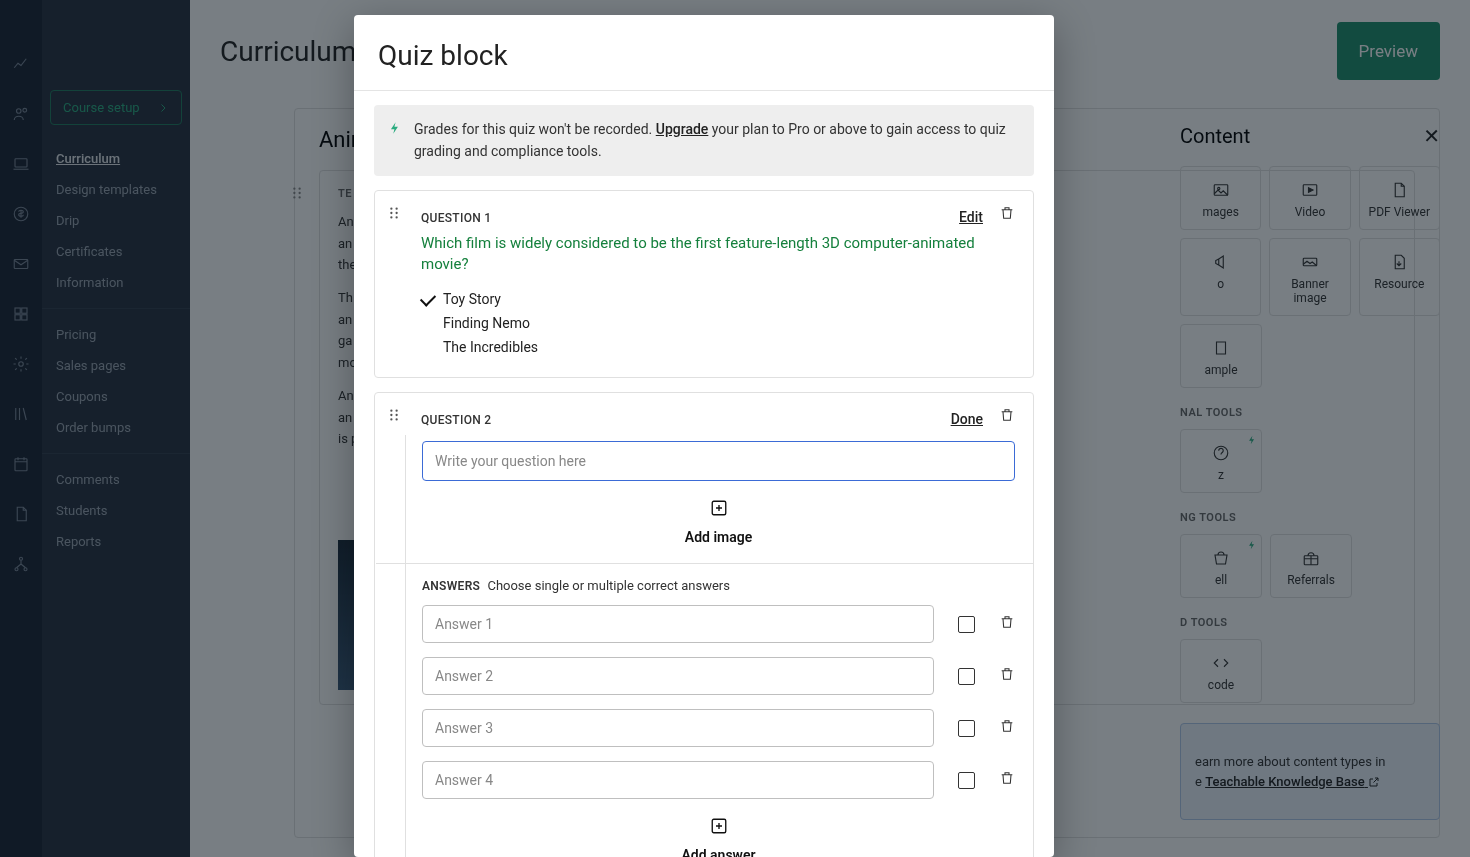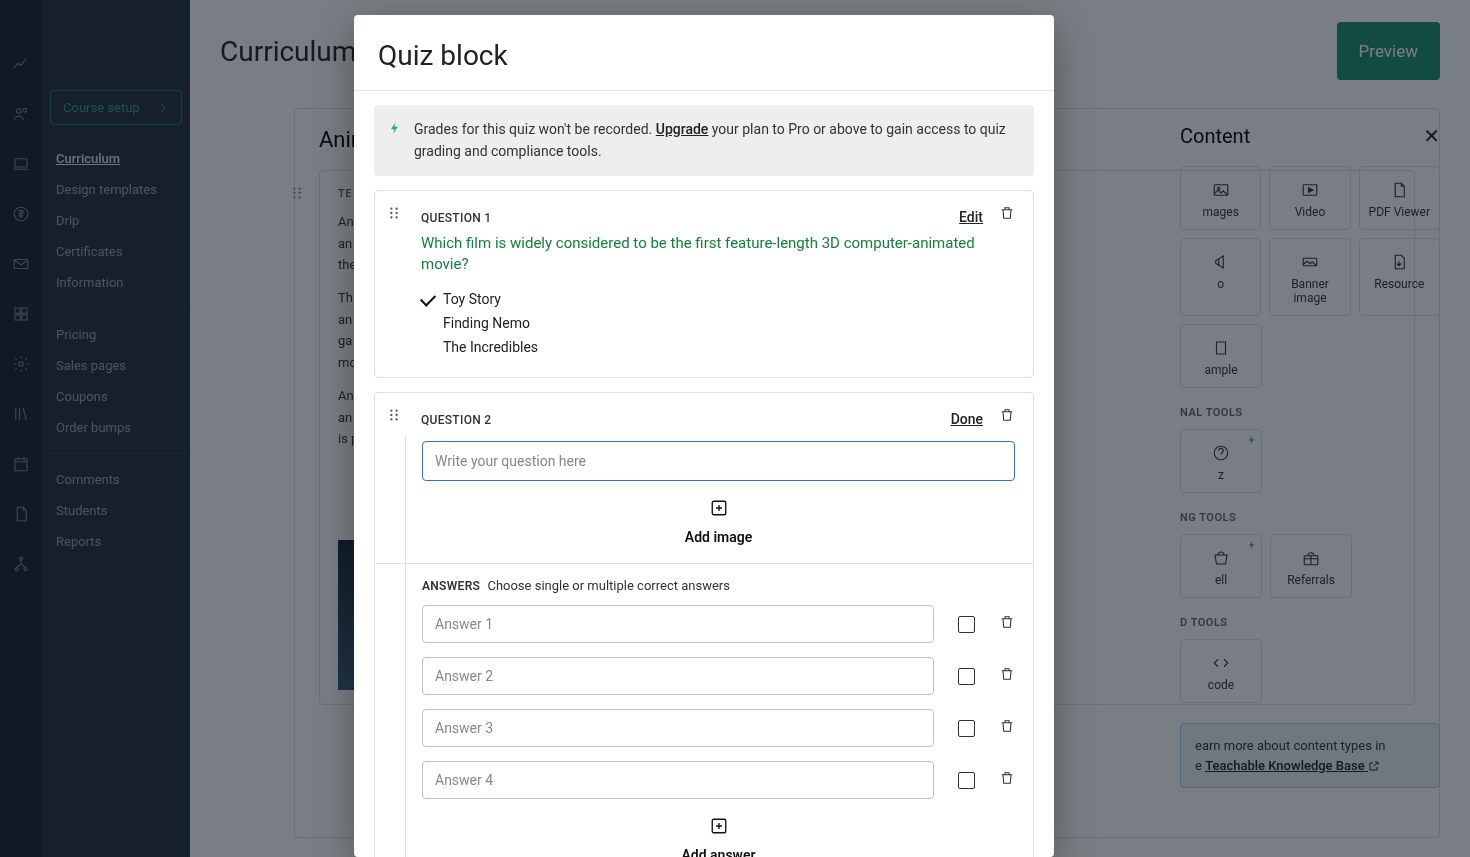--- a/index.html
+++ b/index.html
@@ -35,21 +35,21 @@
 
 .content-panel { position:absolute; right:30px; top:84px; width:260px; }
 .content-panel h3 { font-size:20px; font-weight:400; margin-bottom:18px; display:flex; justify-content:space-between; align-items:center;margin-top:40px; }
 .content-panel .close-x { cursor:pointer; font-size:20px; color:#222; }
 .tile-row { display:flex; gap:8px; margin-bottom:8px; }
 .tile { flex:1; border:1px solid #e0e0e0; border-radius:4px; padding:14px 4px 10px; text-align:center; cursor:pointer; font-size:12px; color:#333; display:flex; flex-direction:column; align-items:center; gap:6px; position:relative; }
 .tile svg { width:18px; height:18px; stroke:#333; fill:none; stroke-width:1.5; }
 .tile .bolt { position:absolute; top:4px; right:4px; width:10px; height:10px; }
 .tile .bolt svg { width:10px; height:10px; stroke:none; fill:#2aab7f; }
 .section-label { font-size:11px; letter-spacing:.5px; color:#666; font-weight:600; margin:18px 0 10px; }
-.kb-banner { margin-top:20px; border:1px solid #b0c7e8; background:#eaf1fb; border-radius:4px; padding:12px 14px; font-size:13px; color:#333; line-height:1.5; }
+.kb-banner { margin-top:20px; border:1px solid #b0c7e8; background:#eaf1fb; border-radius:4px; padding:28px 14px; font-size:13px; color:#333; line-height:1.5; }
 .kb-banner a { color:#222; text-decoration:underline; font-weight:500; }
 .kb-banner svg { width:12px; height:12px; stroke:#222; fill:none; stroke-width:2; vertical-align:middle; }
 
 
 .overlay { position:absolute; inset:0; background:rgba(10,20,30,.55); }
 
 
 .modal { position:absolute; left:354px; top:15px; width:700px; height:842px; background:#fff; border-radius:4px; box-shadow:0 10px 40px rgba(0,0,0,.3); display:flex; flex-direction:column; overflow:hidden; }
 .modal-header { padding:24px 24px 18px; border-bottom:1px solid #e4e4e4; }
 .modal-header h2 { font-size:28px; font-weight:400; color:#222; }

